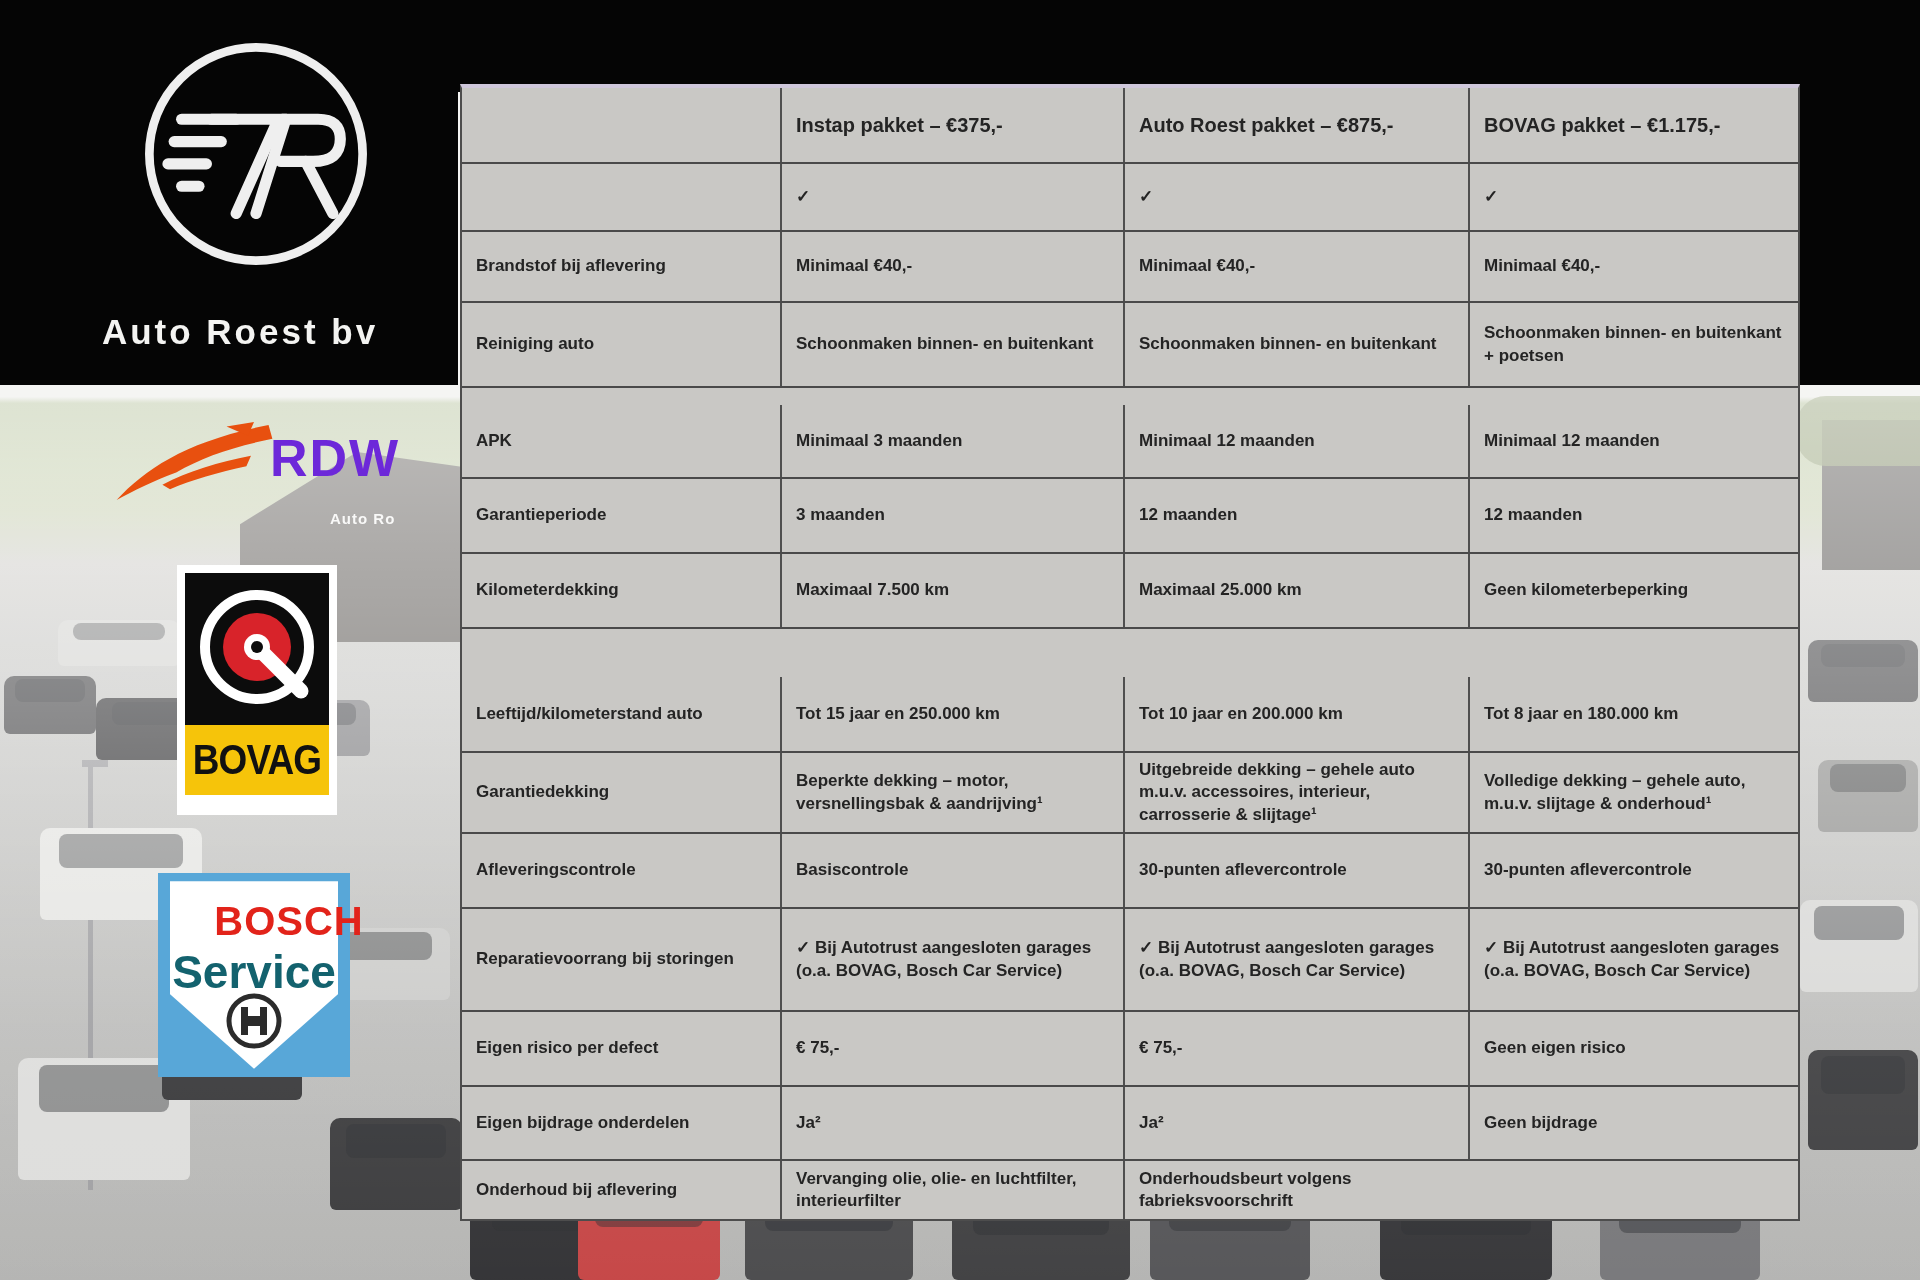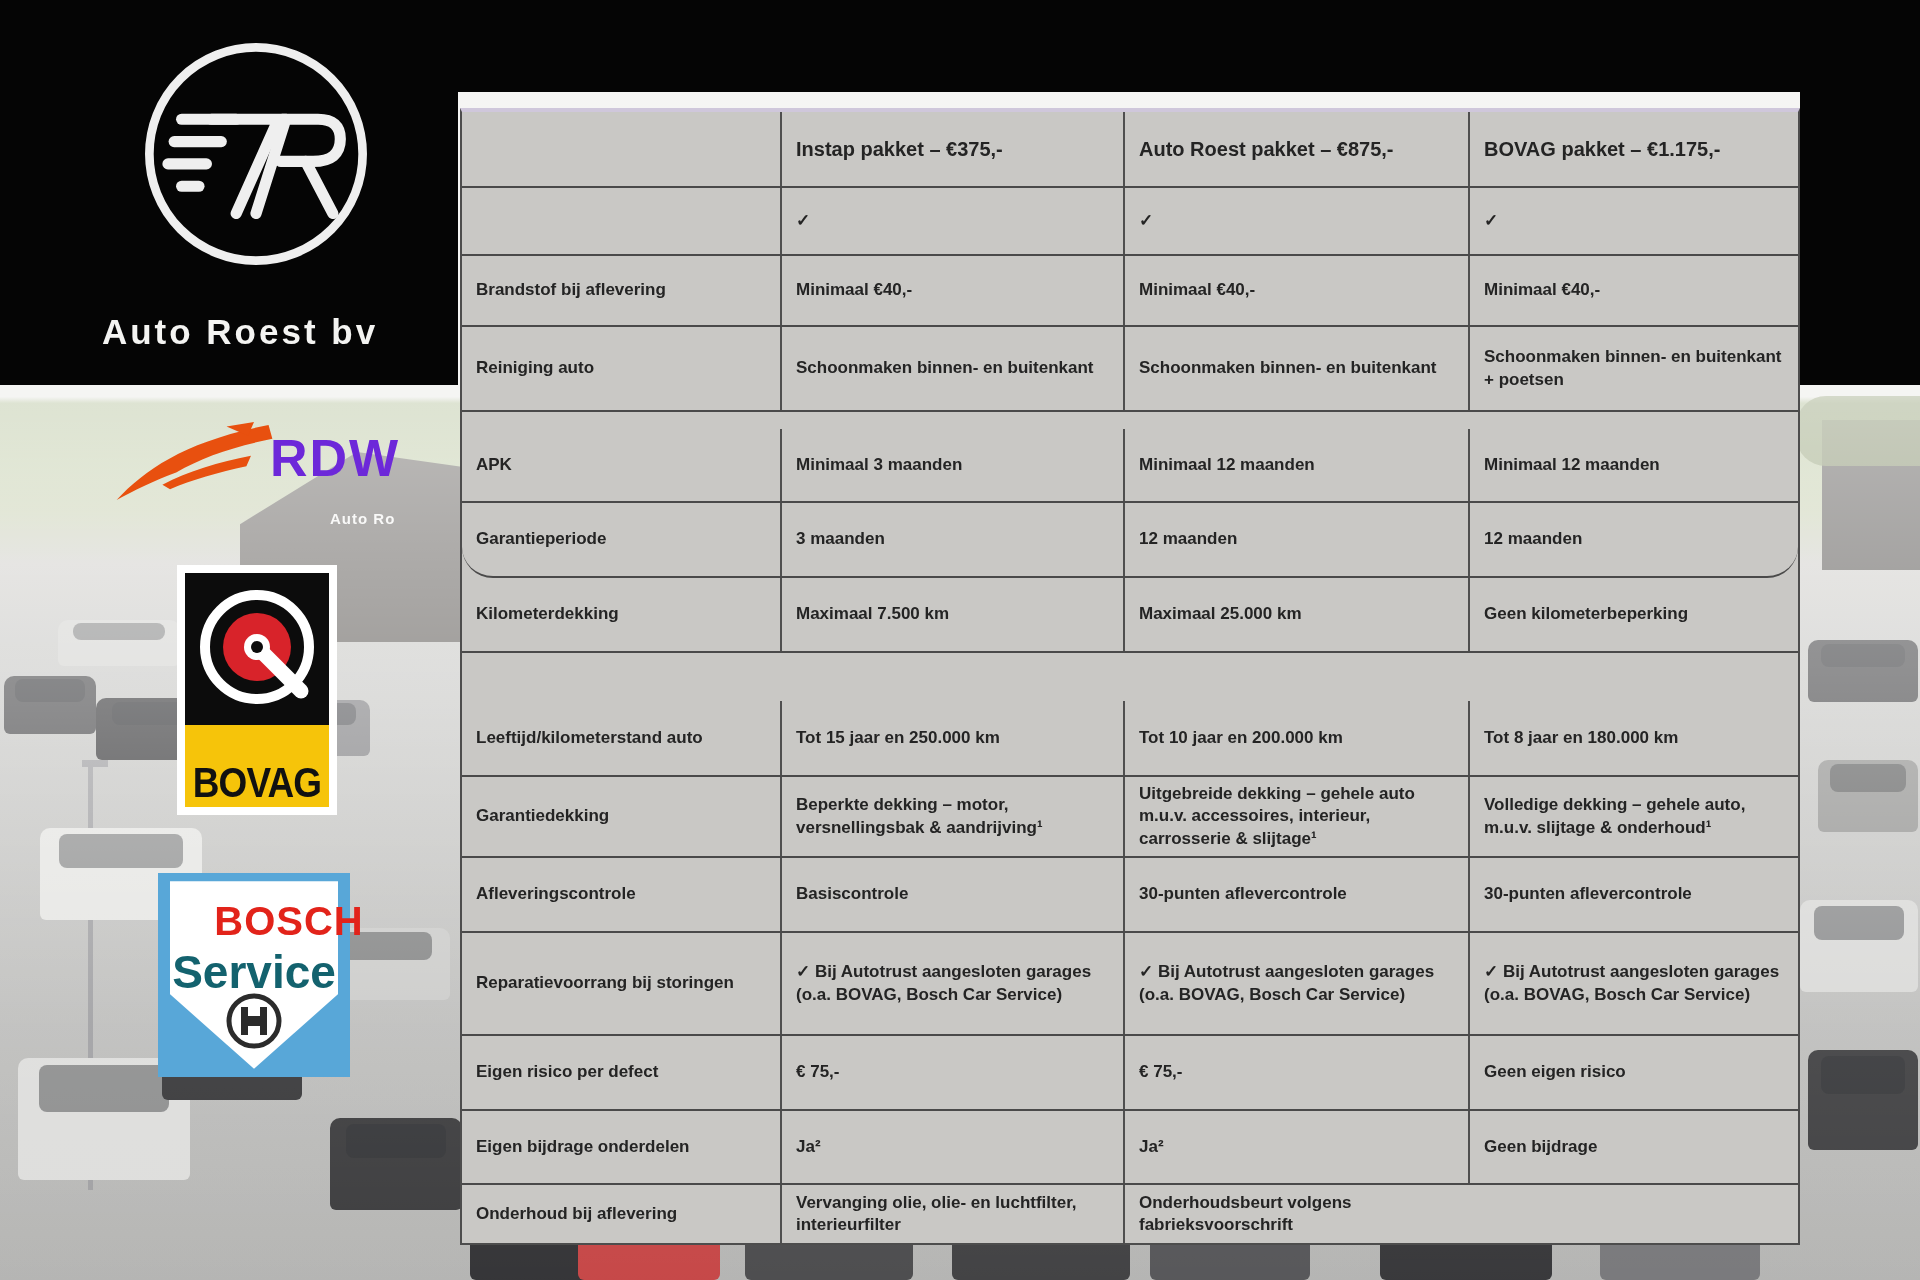--- a/index.html
+++ b/index.html
@@ -36,45 +36,45 @@
     font-size:35px;font-weight:bold;letter-spacing:3px;}
 
   
   .rdw-swoosh{position:absolute;left:112px;top:420px;width:168px;height:85px;}
   .rdw-text{position:absolute;left:270px;top:428px;font-family:Liberation Sans, sans-serif;font-weight:600;
     font-size:52px;color:#6d28d9;letter-spacing:2px;}
 
   
   .bovag-card{position:absolute;left:177px;top:565px;width:160px;height:250px;background:#fff;padding:8px;box-sizing:border-box;}
   .bovag-top{position:relative;width:100%;height:152px;background:#0c0c0c;}
-  .bovag-bottom{width:100%;height:82px;background:#f6c40a;display:flex;align-items:flex-end;justify-content:center;}
+  .bovag-bottom{width:100%;height:70px;background:#f6c40a;display:flex;align-items:center;justify-content:center;}
   .bovag-word{font-size:42px;font-weight:bold;color:#111;letter-spacing:-1px;transform:scaleX(.88);}
   .bovag-mark{position:absolute;inset:0;width:100%;height:100%;}
 
   
   .bosch-card{position:absolute;left:158px;top:873px;width:192px;height:204px;background:#58a7d8;}
   .bosch-shield{position:absolute;left:6%;top:4%;width:88%;height:92%;background:#fff;
     clip-path:polygon(0 0,100% 0,100% 60%,50% 100%,0 60%);}
   .bosch-line1{position:absolute;left:0;top:26px;width:100%;text-align:center;color:#e2231a;font-size:40px;font-weight:bold;letter-spacing:1px;margin-left:35px;}
   .bosch-line2{position:absolute;left:0;top:72px;width:100%;text-align:center;color:#13626e;font-size:46px;font-weight:bold;}
   .bosch-armature{position:absolute;left:66px;top:118px;width:60px;height:60px;}
 
   
-  .pkg-table{position:absolute;left:460px;top:108px;width:1340px;background:#c9c8c5;
+  .pkg-table{position:absolute;left:460px;top:84px;width:1340px;background:#c9c8c5;
     border:2px solid #4d4d4d;border-top:4px solid #cfc7db;box-sizing:border-box;
     color:#242424;}
   .tr{display:grid;grid-template-columns:320px 343px 345px 330px;border-bottom:2px solid #4a4a4a;box-sizing:border-box;}
   .tr:last-child{border-bottom:none;}
   .td{padding:6px 14px;display:flex;align-items:center;border-right:2px solid #4f4f4f;box-sizing:border-box;
     font-weight:bold;font-size:17px;line-height:1.3;}
   .td:last-child{border-right:none;}
   .thead{min-height:76px;}
   .thead .td{font-size:20px;}
   .r0{min-height:68px;} .r1{min-height:71px;} .r2{min-height:85px;} .r3{min-height:74px;margin-top:17px;}
-  .r4{min-height:75px;border-radius:31px;} .r5{min-height:75px;} .r6{min-height:76px;margin-top:48px;} .r7{min-height:81px;}
+  .r4{min-height:75px;} .r5{min-height:75px;} .r6{min-height:76px;margin-top:48px;} .r7{min-height:81px;}
   .r8{min-height:75px;} .r9{min-height:103px;} .r10{min-height:75px;} .r11{min-height:74px;}
   .r12{min-height:58px;}
 </style>
 </head>
 <body>
 
 <div id="stage">
 
   <div class="photo">
     <div class="building"></div>

